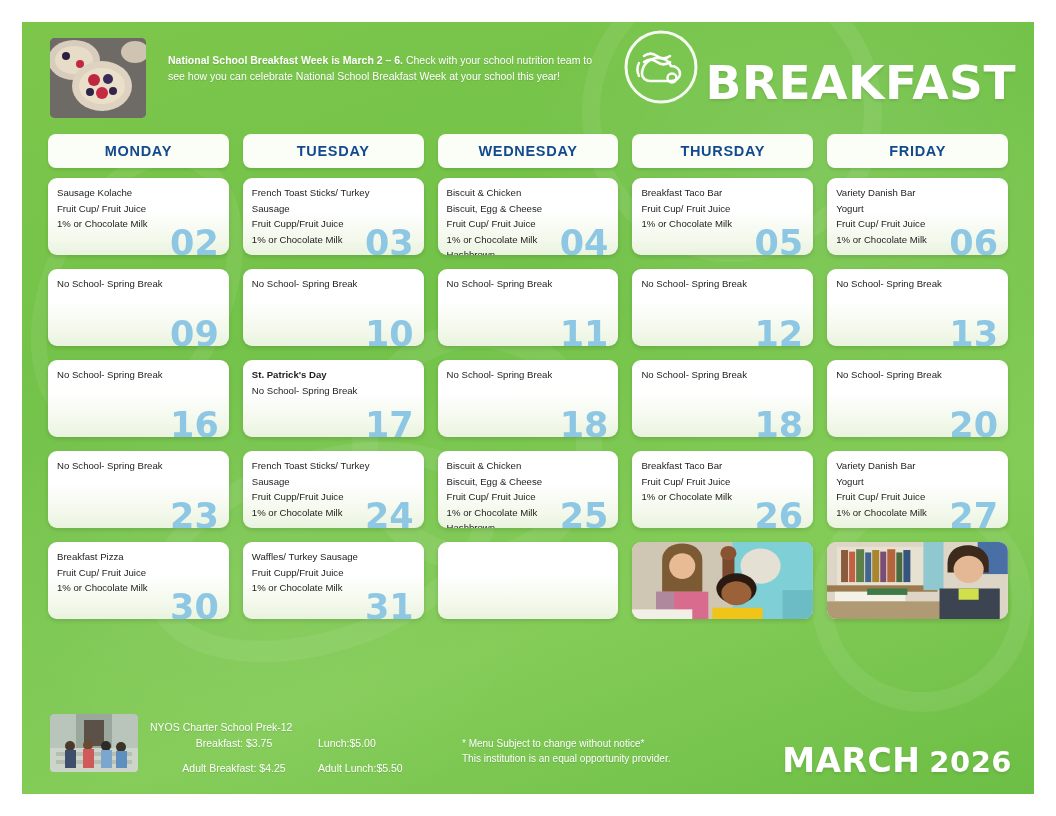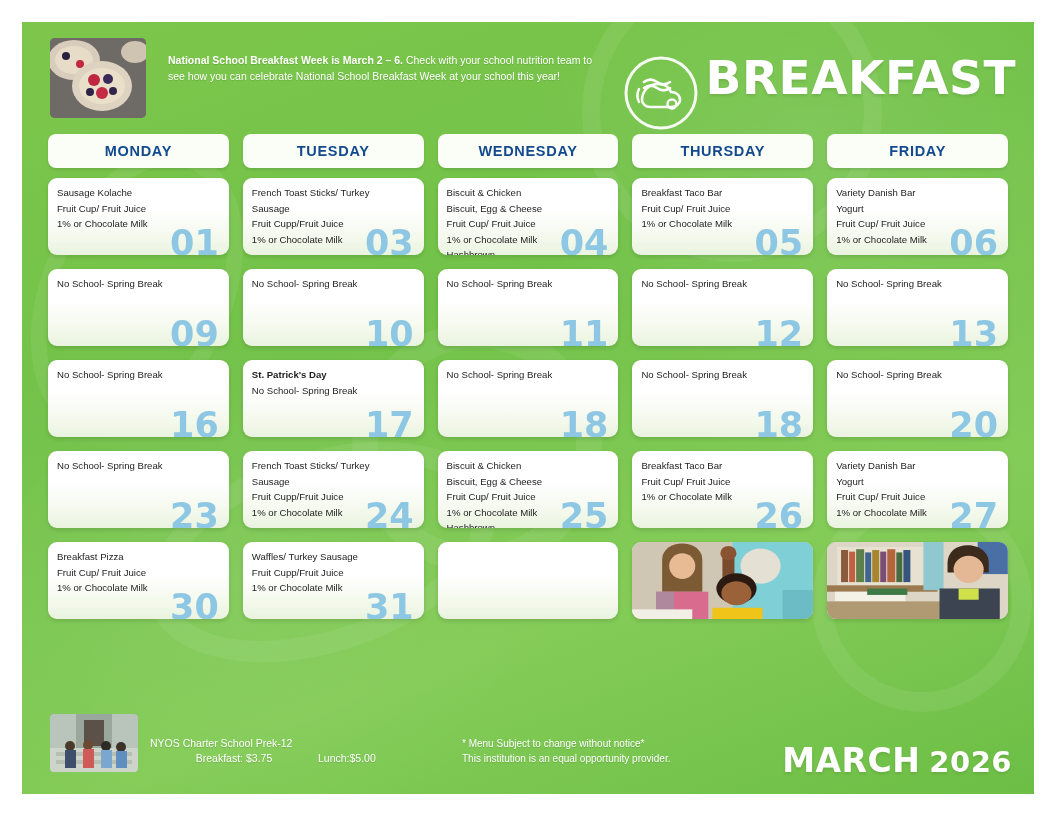--- a/index.html
+++ b/index.html
@@ -34,21 +34,21 @@
     width: 96px; height: 80px; border-radius: 5px;
     overflow: hidden; background: #6b6b6b;
   }
   .hero-photo svg { display: block; }
   .promo {
     position: absolute; left: 146px; top: 31px; width: 440px;
     color: #ffffff; font-size: 10.5px; line-height: 1.52;
     text-shadow: 0 1px 1px rgba(0,0,0,0.12);
   }
   .promo b { font-weight: bold; }
-  .brand { position: absolute; right: 18px; top: 32px; display: flex; align-items: flex-start; gap: 6px; }
+  .brand { position: absolute; right: 18px; top: 6px; display: flex; align-items: flex-end; gap: 6px; }
   .brand-mark { width: 78px; height: 78px; }
   .brand-word {
     font-size: 47px; font-weight: bold; color: #ffffff;
     letter-spacing: 0.5px; line-height: 1;
     font-family: "DejaVu Sans", sans-serif;
     text-shadow: 0 2px 3px rgba(0,0,0,0.10);
   }
 
   
   .dow-row {
@@ -168,21 +168,21 @@
     <div class="dow">FRIDAY</div>
   </div>
 
   <div class="grid" id="calendar-grid">
       <div class="cell">
         <div class="menu">
           <div>Sausage Kolache</div>
           <div>Fruit Cup/ Fruit Juice</div>
           <div>1% or Chocolate Milk</div>
         </div>
-        <div class="daynum">01</div>
+        <div class="daynum">02</div>
       </div>
       <div class="cell">
         <div class="menu">
           <div>French Toast Sticks/ Turkey</div>
           <div>Sausage</div>
           <div>Fruit Cupp/Fruit Juice</div>
           <div>1% or Chocolate Milk</div>
         </div>
         <div class="daynum">03</div>
       </div>
@@ -400,20 +400,24 @@
       </svg>
     </div>
 
     <div class="prices">
       <div class="school-name">NYOS Charter School Prek-12</div>
       <div class="price-row">
         <span>Breakfast: $3.75</span>
         <span>Lunch:$5.00</span>
       </div>
       <div style="height:10px"></div>
+      <div class="price-row">
+        <span>Adult Breakfast: $4.25</span>
+        <span>Adult Lunch:$5.50</span>
+      </div>
     </div>
 
     <div class="notice">
       <div>* Menu Subject to change without notice*</div>
       <div>This institution is an equal opportunity provider.</div>
     </div>
 
     <div class="monthstamp">
       <span class="month-txt">MARCH</span>
       <span class="year-txt">2026</span>

